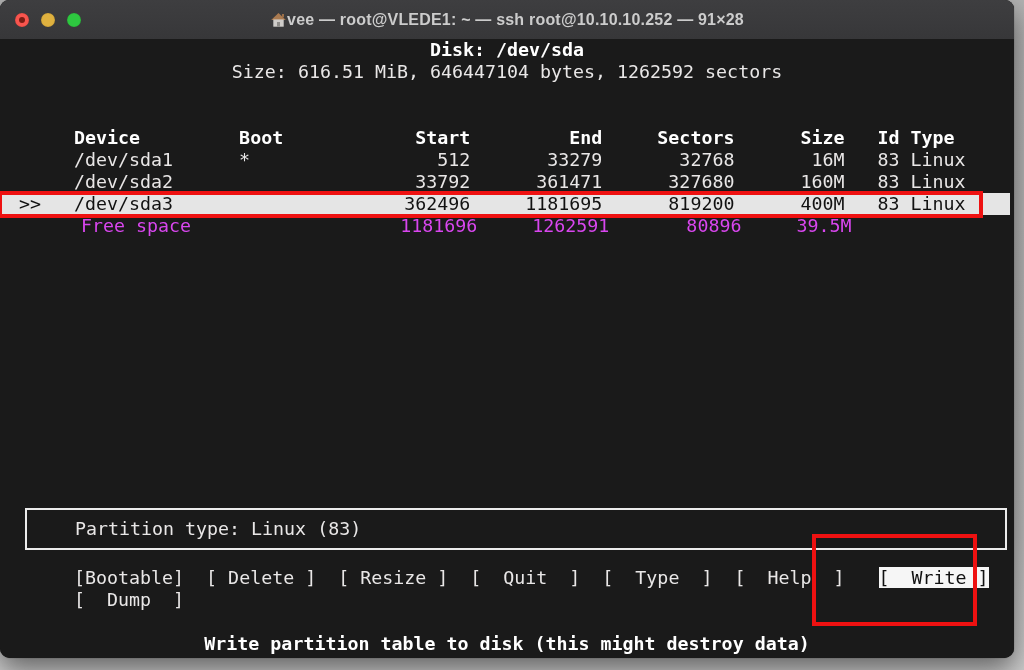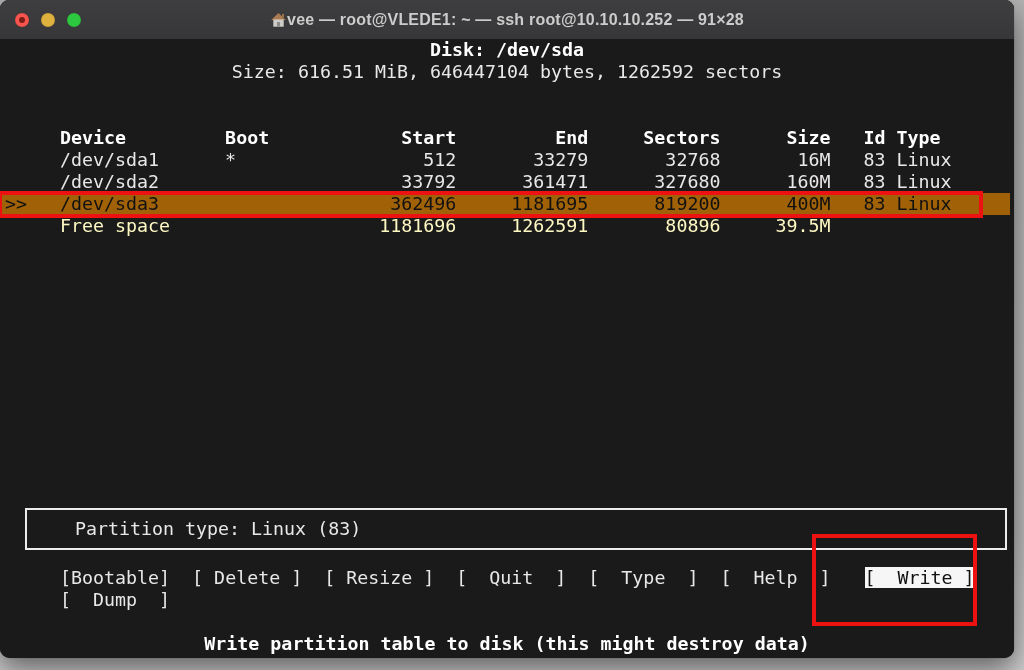--- a/index.html
+++ b/index.html
@@ -32,26 +32,26 @@
     pointer-events:none;
   }
   .title-text{color:#cccccc;font-size:16px;font-weight:600;letter-spacing:.2px;}
   .screen{
     position:absolute;left:0;top:39px;width:1014px;height:619px;
     background:#1a1a1a;color:#e9e7e7;
     font-family:"DejaVu Sans Mono", monospace;font-size:18.3px;
   }
   .tline{
     position:absolute;left:0;right:0;height:22px;line-height:22px;
-    white-space:pre;padding-left:5px;
+    white-space:pre;padding-left:19px;
   }
   .center{padding-left:0;text-align:center;}
   .bold{font-weight:700;color:#ffffff;}
-  .green-row{color:#fef9c3;}
-  .hl{background:#a16207;color:#111111;right:4px;}
+  .green-row{color:#d946ef;margin-left:7px;}
+  .hl{background:#e5e5e5;color:#111111;right:4px;}
   .ptype-box{
     position:absolute;left:25px;top:469px;width:982px;height:42px;
     border:2px solid #ececec;box-sizing:border-box;
   }
   .ptype-text{line-height:37px;padding-left:12px;white-space:pre;margin-left:36px;}
   .menu-line span.selected{background:#f6f6f6;color:#111111;margin-left:12px;}
   .annot{
     position:absolute;border:4px solid #ee1111;box-sizing:border-box;
     pointer-events:none;z-index:50;background:transparent;
   }

